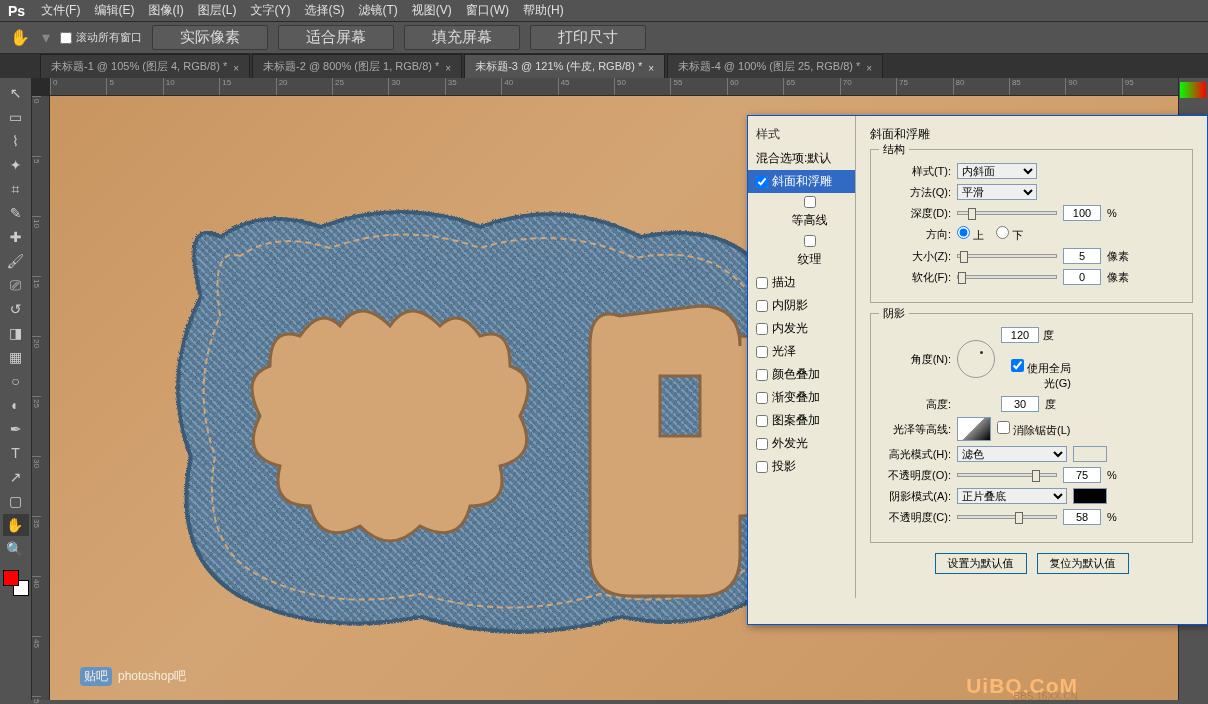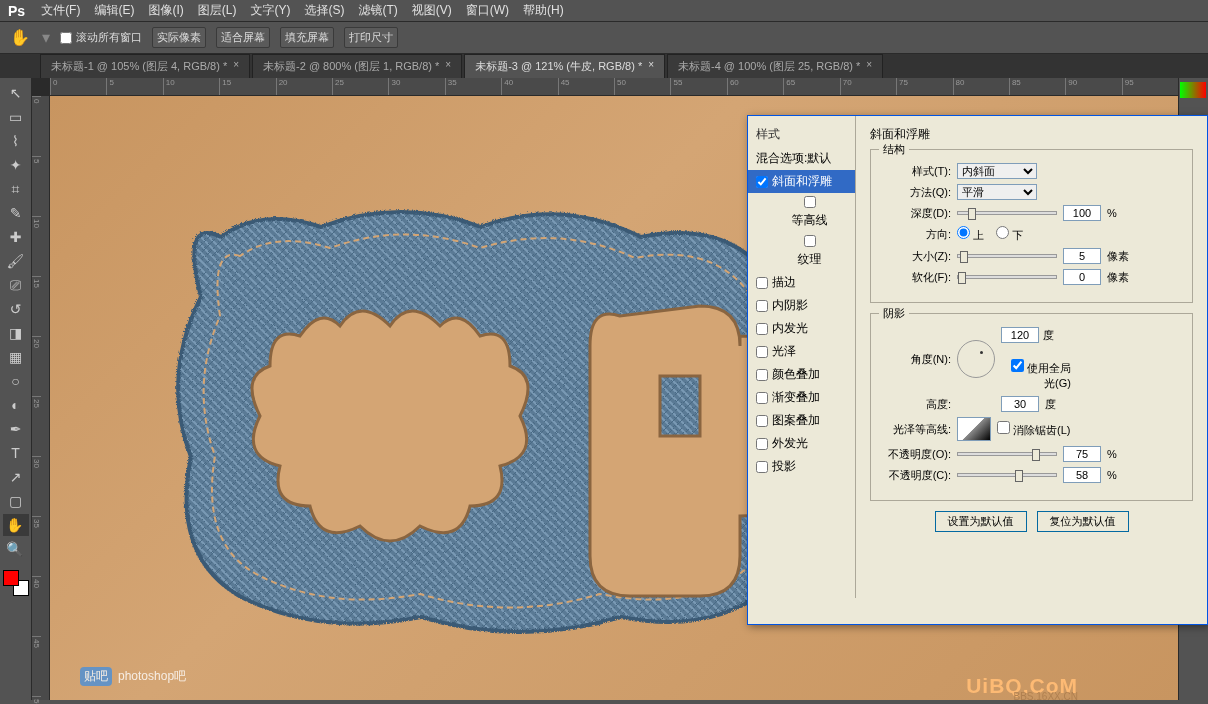--- a/index.html
+++ b/index.html
@@ -6,24 +6,24 @@
 body { background: #535353; width: 1208px; height: 704px; overflow: hidden; position: relative; }
 
 .menubar { background: #535353; height: 22px; display: flex; align-items: center; padding: 0 8px; color: #e0e0e0; font-size: 12px; border-bottom: 1px solid #2a2a2a; }
 .ps-logo { color: #fff; font-weight: bold; font-size: 14px; margin-right: 16px; }
 .menubar .menu-item { margin-right: 14px; cursor: pointer; }
 
 .optionsbar { background: #535353; height: 32px; display: flex; align-items: center; padding: 0 8px; gap: 10px; border-bottom: 1px solid #2a2a2a; }
 .tool-icon-small { width: 24px; height: 24px; display: flex; align-items: center; justify-content: center; color: #ddd; }
 .checkbox-wrap { display: flex; align-items: center; gap: 4px; color: #ddd; font-size: 11px; }
 .checkbox-wrap input { width: 12px; height: 12px; }
-.opt-btn { background: #5a5a5a; border: 1px solid #3a3a3a; color: #ddd; font-size: 11px; padding: 2px 4px; border-radius: 2px; cursor: pointer; }
+.opt-btn { background: #5a5a5a; border: 1px solid #3a3a3a; color: #ddd; font-size: 15px; padding: 2px 27px; border-radius: 2px; cursor: pointer; }
 
 .tabbar { background: #333; height: 24px; display: flex; align-items: flex-end; padding: 0 40px 0 40px; }
-.doc-tab { background: #3a3a3a; color: #aaa; font-size: 11px; padding: 4px 10px; border: 1px solid #222; border-bottom: none; margin-right: 2px; cursor: pointer; display: flex; align-items: flex-start; gap: 6px; }
+.doc-tab { background: #3a3a3a; color: #aaa; font-size: 11px; padding: 4px 10px; border: 1px solid #222; border-bottom: none; margin-right: 2px; cursor: pointer; display: flex; align-items: flex-end; gap: 6px; }
 .doc-tab.active { background: #535353; color: #ddd; }
 .doc-tab .close { font-size: 10px; }
 
 .main { display: flex; height: calc(704px - 82px); }
 
 .toolbox { width: 32px; background: #535353; border-right: 1px solid #2a2a2a; display: flex; flex-direction: column; align-items: center; padding-top: 4px; gap: 2px; }
 .tool { width: 26px; height: 22px; display: flex; align-items: center; justify-content: center; color: #ccc; cursor: pointer; font-size: 14px; }
 .tool.active { background: #3a3a3a; }
 .color-picker { margin-top: 8px; position: relative; width: 26px; height: 26px; }
 .fg-color { position: absolute; top: 0; left: 0; width: 16px; height: 16px; background: #ff0000; border: 1px solid #000; }
@@ -343,26 +343,36 @@
           <span style="width:38px"></span>
           <input class="num-input" value="30" style="">
           <span class="unit">度</span>
         </div>
         <div class="row">
           <label>光泽等高线:</label>
           <div class="gloss-contour"></div>
           <label style="width:auto;font-size:11px"><input type="checkbox" style=""> <span>消除锯齿(L)</span></label>
         </div>
         <div class="row">
+          <label>高光模式(H):</label>
+          <select style="width:110px"><option>滤色</option></select>
+          <div class="color-box" style="#ffffff"></div>
+        </div>
+        <div class="row">
           <label>不透明度(O):</label>
           <div class="slider">
               <div class="slider-thumb" style="left:75%"></div>
             </div>
           <input class="num-input" value="75" style="">
           <span class="unit">%</span>
+        </div>
+        <div class="row">
+          <label>阴影模式(A):</label>
+          <select style="width:110px"><option>正片叠底</option></select>
+          <div class="color-box" style="background:#000"></div>
         </div>
         <div class="row">
           <label>不透明度(C):</label>
           <div class="slider">
               <div class="slider-thumb" style="left:58%"></div>
             </div>
           <input class="num-input" value="58" style="">
           <span class="unit">%</span>
         </div>
       </div>

